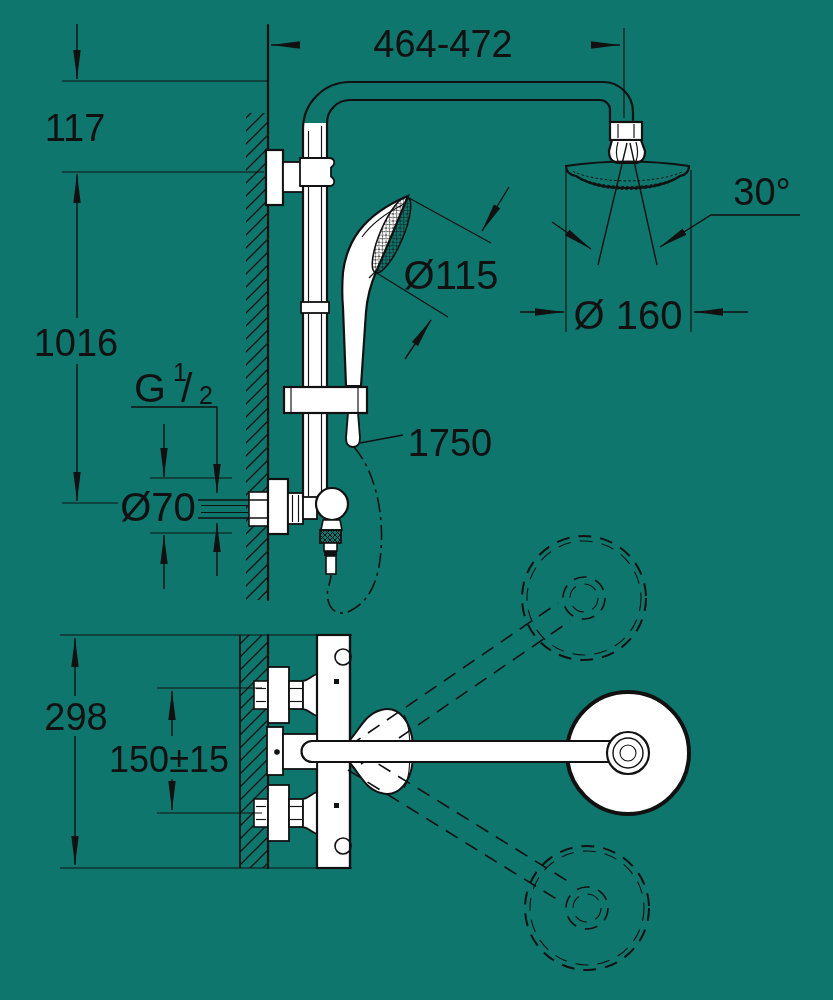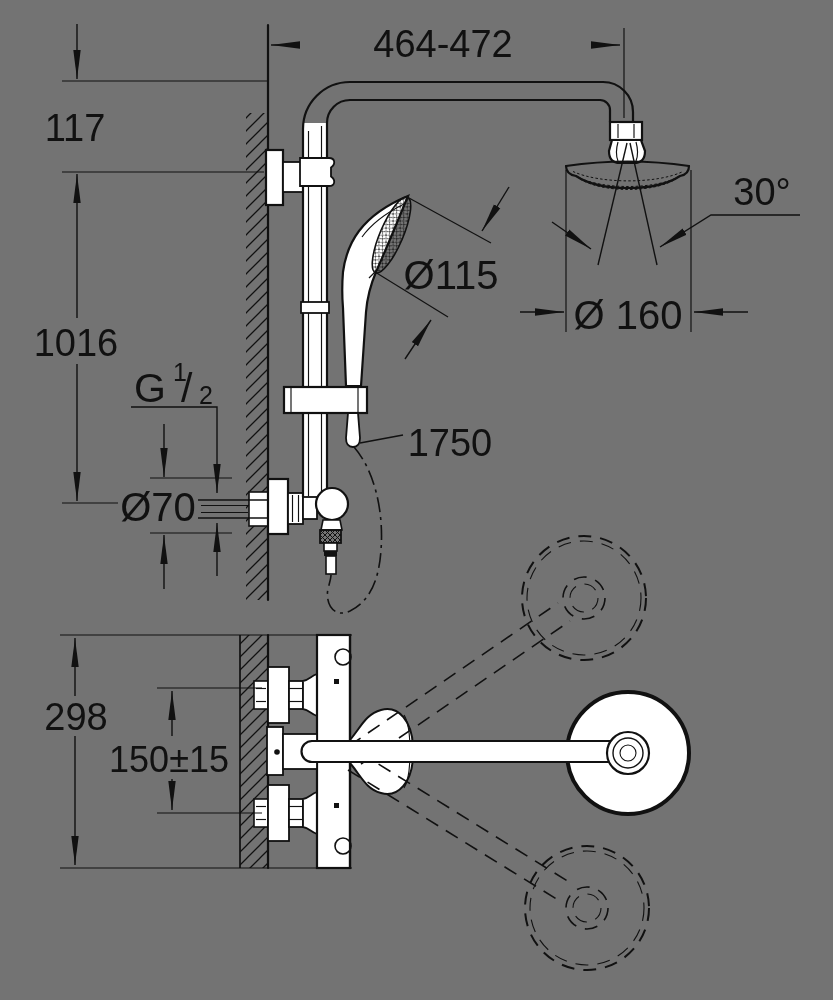--- a/index.html
+++ b/index.html
@@ -1,16 +1,16 @@
 <!DOCTYPE html>
 <html><head>
 <meta charset="utf-8">
 <style>
   html,body{margin:0;padding:0;background:#fff;}
-  .stage{position:relative;width:833px;height:1000px;background:#737373;overflow:hidden;}
+  .stage{position:relative;width:833px;height:1000px;background:#0f766e;overflow:hidden;}
   svg{display:block;}
   .lbl{font-family:"Liberation Sans","DejaVu Sans",sans-serif;fill:#111111;}
   .o2{stroke:#111;stroke-width:2.2;fill:none;stroke-linecap:round;}
   .o15{stroke:#111;stroke-width:1.7;fill:none;}
   .d{stroke:#111;stroke-width:1.4;fill:none;}
   .x{stroke:#111;stroke-width:1.15;fill:none;}
   .wf{fill:#fff;stroke:#111;stroke-width:2.2;}
   .wf18{fill:#fff;stroke:#111;stroke-width:1.8;}
   .wf16{fill:#fff;stroke:#111;stroke-width:1.6;}
   .dash{stroke:#111;fill:none;stroke-dasharray:13 9;}

